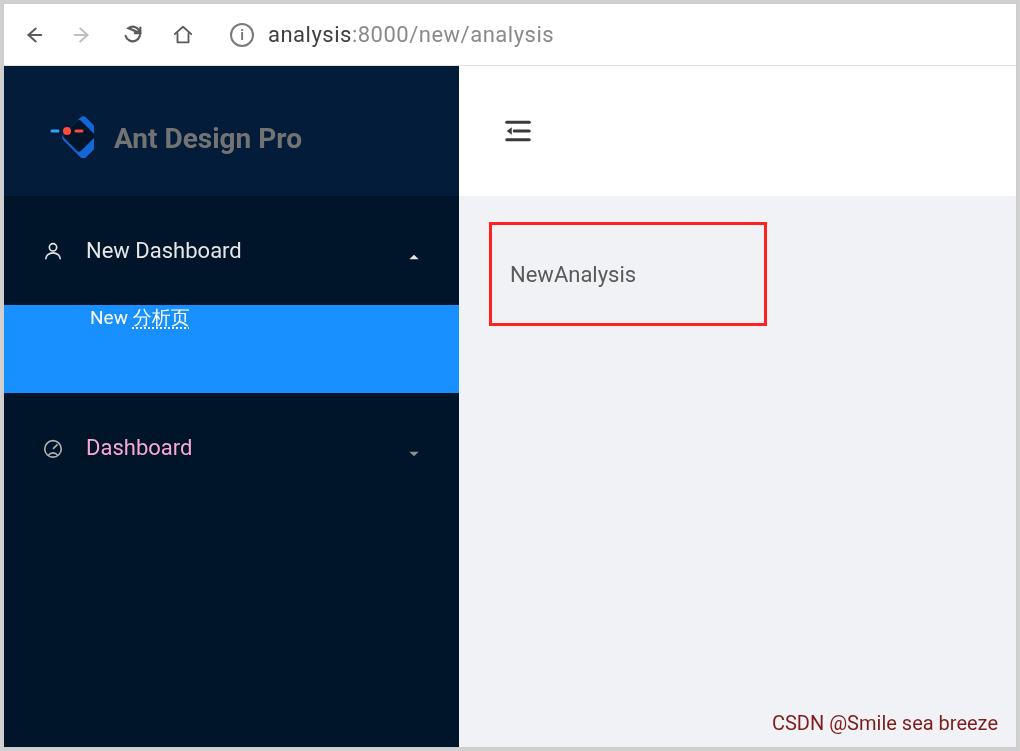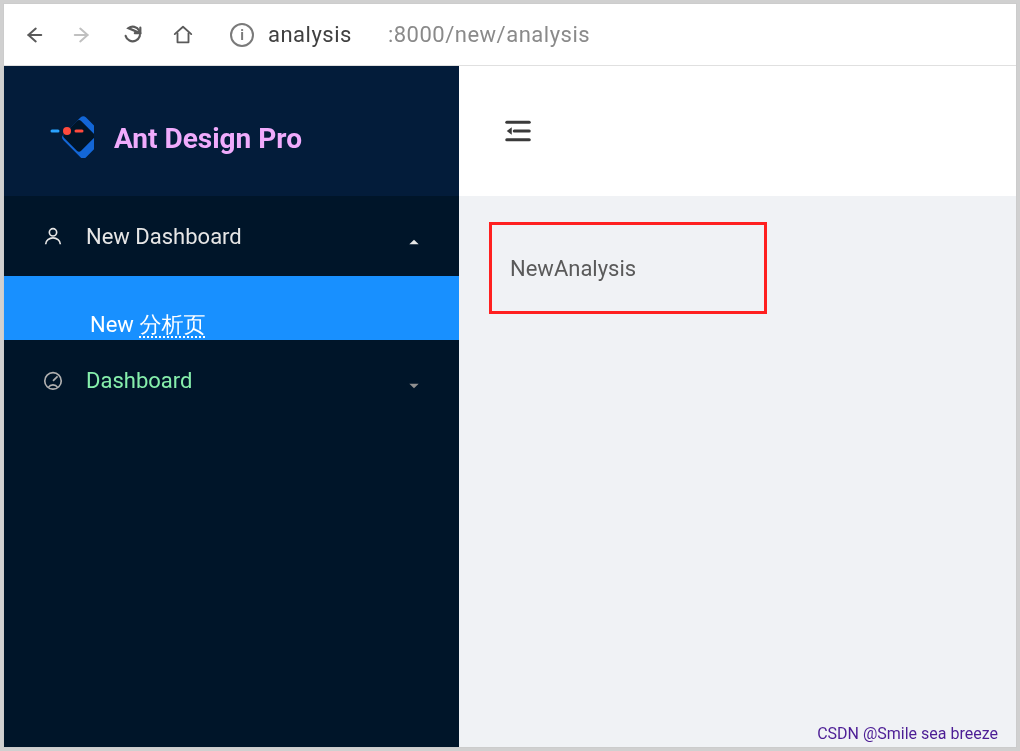--- a/index.html
+++ b/index.html
@@ -68,21 +68,20 @@
       font-size: 14px;
       font-weight: bold;
     }
     .url-host {
       color: #404040;
       letter-spacing: 0.5px;
     }
     .url-rest {
       color: #8a8a8a;
       letter-spacing: 0.5px;
-      margin-left: 36px;
     }
     .app-body {
       flex: 1;
       display: flex;
       overflow: hidden;
     }
     .sidebar {
       width: 455px;
       background: #001529;
       color: #fff;
@@ -100,28 +99,28 @@
     }
     .logo {
       width: 54px;
       height: 54px;
       position: relative;
       display: flex;
       align-items: center;
       justify-content: center;
     }
     .app-title {
-      color: #f0abfc;
+      color: #737373;
       font-size: 28px;
       font-weight: 700;
       letter-spacing: 0px;
       margin-top: 15px;
     }
     .menu-group-header {
-      height: 80px;
+      height: 109px;
       display: flex;
       align-items: center;
       padding: 0 38px 0 38px;
       cursor: pointer;
       font-size: 22px;
       color: #e6e6e6;
       justify-content: space-between;
     }
     .menu-group-left {
       display: flex;
@@ -133,26 +132,26 @@
       height: 22px;
       display: flex;
       align-items: center;
       justify-content: center;
     }
     .chevron {
       width: 14px;
       height: 14px;
     }
     .submenu-item {
-      height: 64px;
-      display: flex;
-      align-items: flex-end;
+      height: 88px;
+      display: flex;
+      align-items: flex-start;
       padding-left: 86px;
       cursor: pointer;
-      font-size: 22px;
+      font-size: 19px;
       color: #c8c8c8;
     }
     .submenu-item.active {
       background: #1890ff;
       color: #fff;
     }
     .submenu-item span[data-bind] {
       display: inline-flex;
       align-items: baseline;
       gap: 6px;
@@ -182,33 +181,33 @@
       color: #3a3a3a;
     }
     .content-main {
       flex: 1;
       padding: 26px 0 0 30px;
       background: #f0f2f5;
     }
     .annotation-box {
       border: 3px solid #ff2020;
       width: 278px;
-      height: 92px;
+      height: 104px;
       display: flex;
       align-items: center;
       padding-left: 18px;
       font-size: 22px;
       color: #5a5a5a;
     }
     .watermark {
       position: absolute;
       right: 22px;
-      bottom: 8px;
-      color: #4c1d95;
-      font-size: 16px;
+      bottom: 16px;
+      color: #7f1d1d;
+      font-size: 20px;
       pointer-events: none;
     }
   </style>
 </head>
 <body>
 
 <div class="browser-window">
   <div class="browser-toolbar">
     <div class="nav-group">
       <div class="nav-icon">
@@ -285,21 +284,21 @@
 
       <div class="menu-group-header">
         <div class="menu-group-left">
           <span class="menu-icon">
             <svg viewBox="0 0 24 24" width="22" height="22" fill="none" stroke="#b0b0b0" stroke-width="1.8">
                 <circle cx="12" cy="13" r="9"></circle>
                 <path d="M12 13 L17 8"></path>
                 <path d="M7 20 a6 6 0 0 1 10 0"></path>
               </svg>
           </span>
-          <span data-bind="sidebar.groups.1.label" style="color:#86efac">Dashboard</span>
+          <span data-bind="sidebar.groups.1.label" style="color:#f9a8d4">Dashboard</span>
         </div>
         <span class="chevron">
           <svg viewBox="0 0 24 24" width="14" height="14" fill="#909090">
               <path d="M4 8 L12 16 L20 8 Z"></path>
             </svg>
         </span>
       </div>
     </div>
 
     <div class="content-area">

